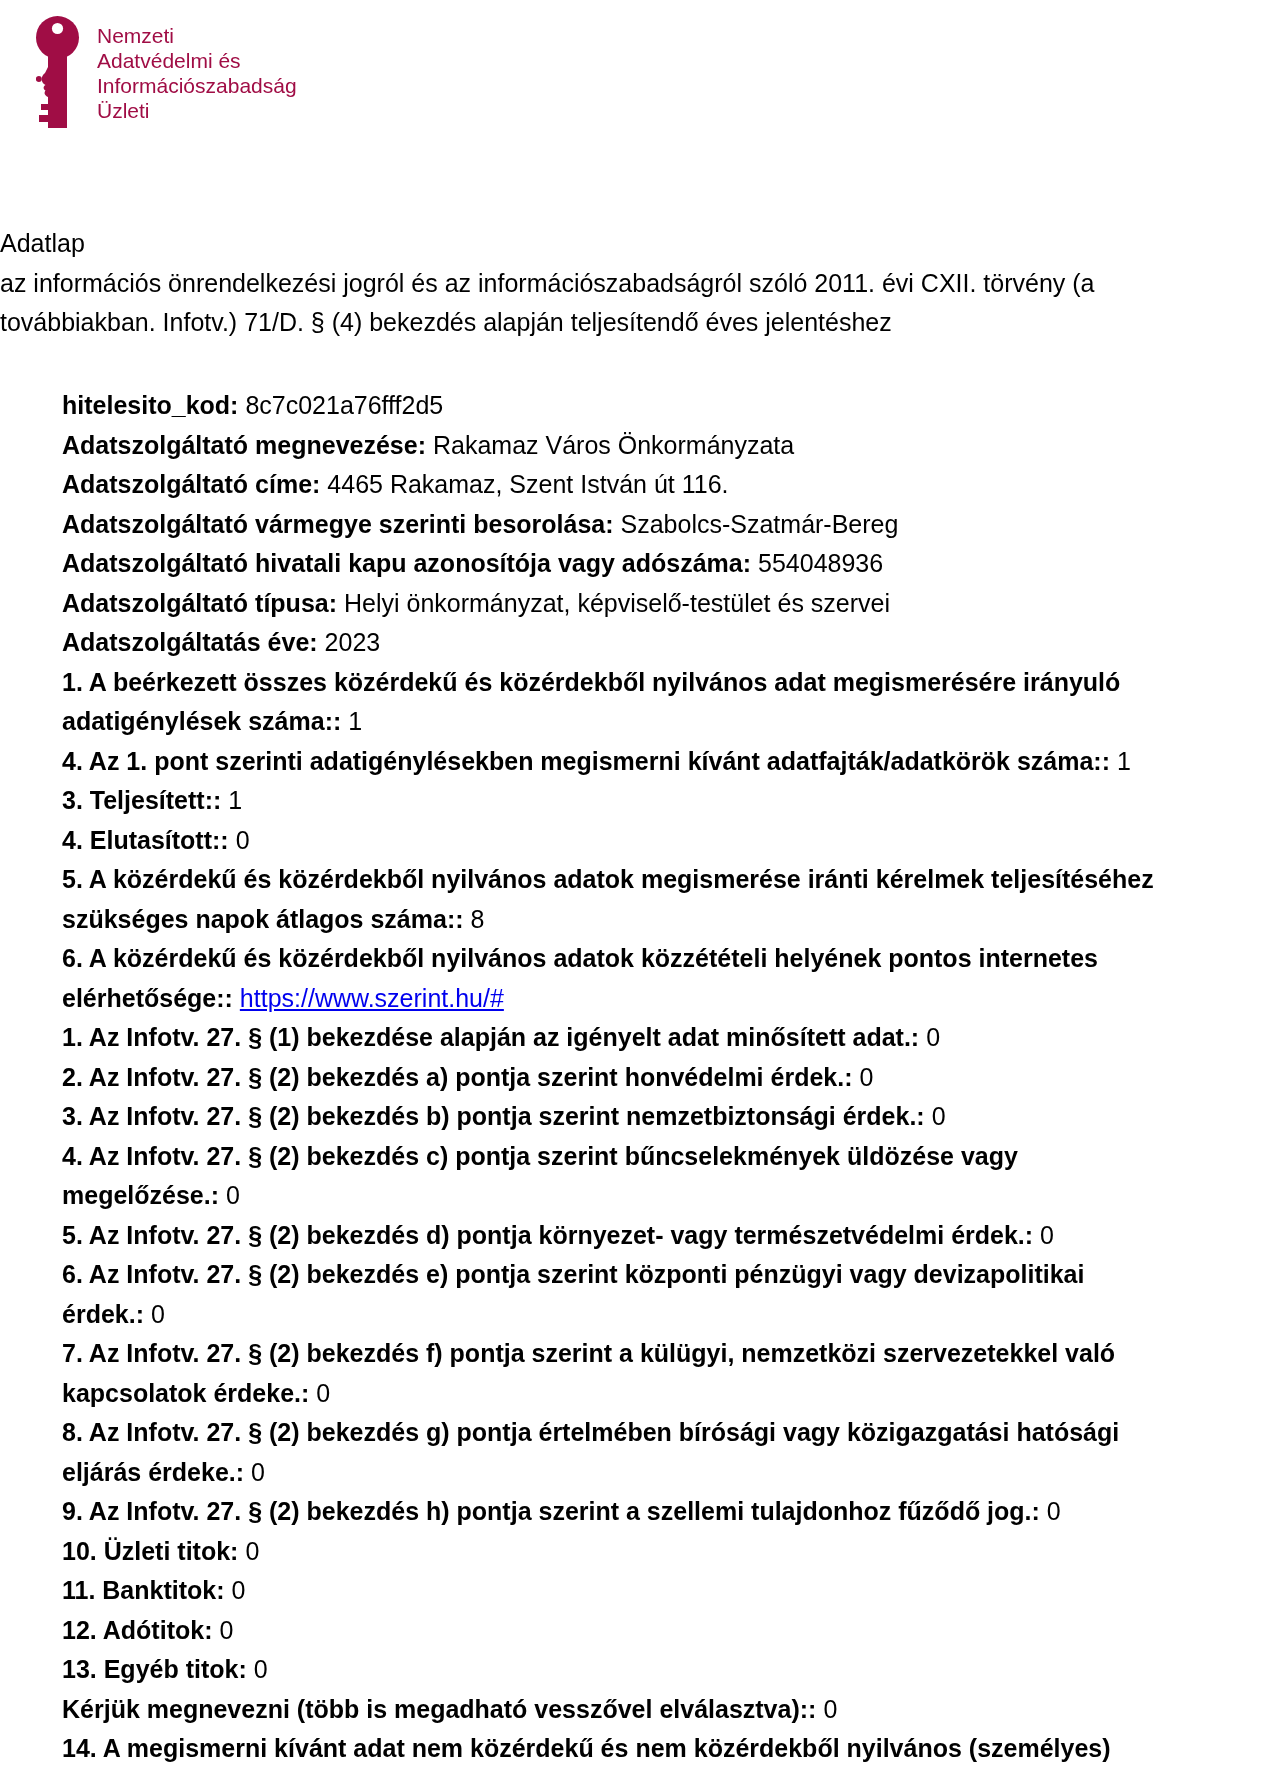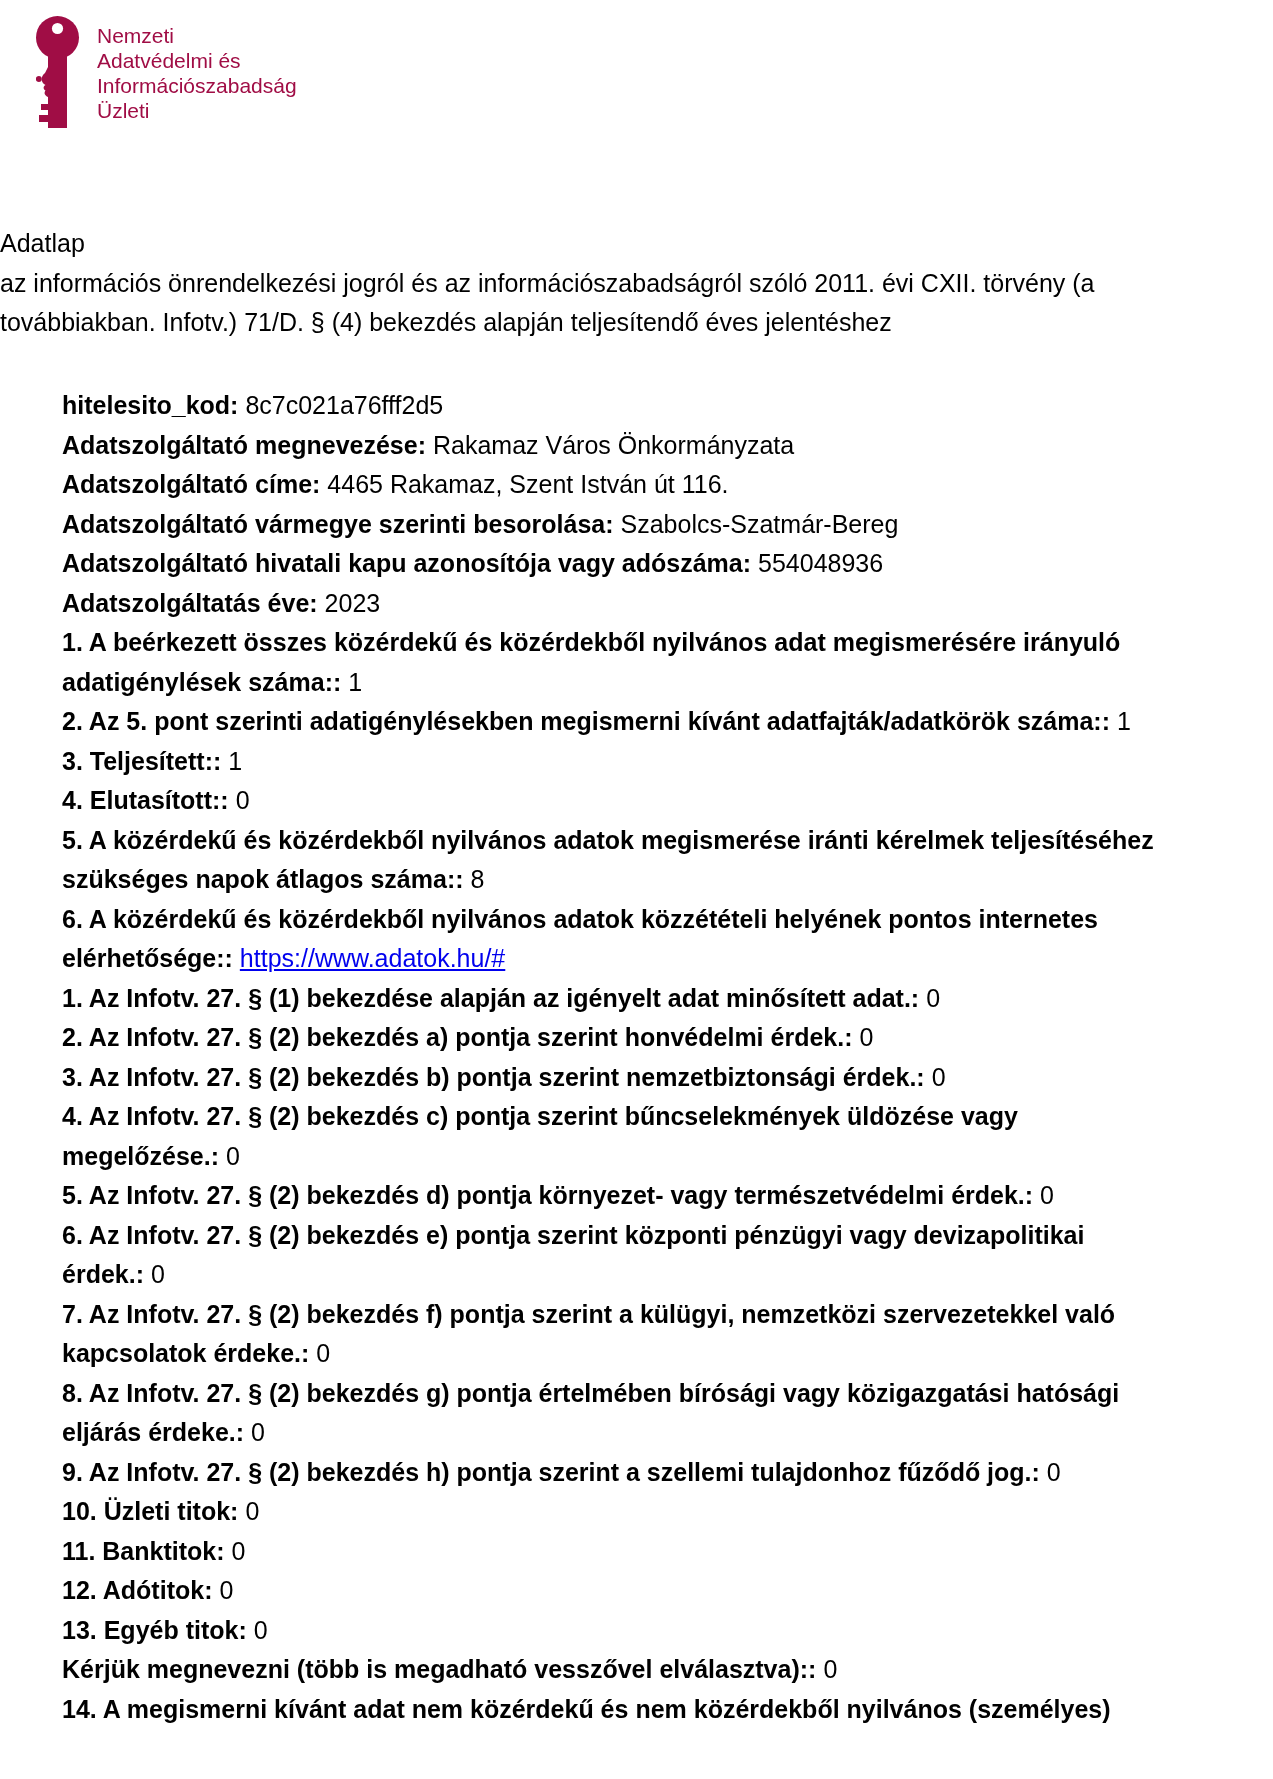--- a/index.html
+++ b/index.html
@@ -101,42 +101,45 @@
     <div>
       <div><strong>Adatszolgáltató címe:</strong> <span>4465 Rakamaz, Szent István út 116.</span></div>
     </div>
     <div>
       <div><strong>Adatszolgáltató vármegye szerinti besorolása:</strong> <span>Szabolcs-Szatmár-Bereg</span></div>
     </div>
     <div>
       <div><strong>Adatszolgáltató hivatali kapu azonosítója vagy adószáma:</strong> <span>554048936</span></div>
     </div>
     <div>
+      <div><strong>Adatszolgáltató típusa:</strong> <span>Helyi önkormányzat, képviselő-testület és szervei</span></div>
+    </div>
+    <div>
       <div><strong>Adatszolgáltatás éve:</strong> <span>2023</span></div>
     </div>
     <div>
       <div><strong>1. A beérkezett összes közérdekű és közérdekből nyilvános adat megismerésére irányuló</strong></div>
       <div><strong>adatigénylések száma::</strong> <span>1</span></div>
     </div>
     <div>
-      <div><strong>2. Az 5. pont szerinti adatigénylésekben megismerni kívánt adatfajták/adatkörök száma::</strong> <span>1</span></div>
+      <div><strong>4. Az 1. pont szerinti adatigénylésekben megismerni kívánt adatfajták/adatkörök száma::</strong> <span>1</span></div>
     </div>
     <div>
       <div><strong>3. Teljesített::</strong> <span>1</span></div>
     </div>
     <div>
       <div><strong>4. Elutasított::</strong> <span>0</span></div>
     </div>
     <div>
       <div><strong>5. A közérdekű és közérdekből nyilvános adatok megismerése iránti kérelmek teljesítéséhez</strong></div>
       <div><strong>szükséges napok átlagos száma::</strong> <span>8</span></div>
     </div>
     <div>
       <div><strong>6. A közérdekű és közérdekből nyilvános adatok közzétételi helyének pontos internetes</strong></div>
-      <div><strong>elérhetősége::</strong> <a class="link" href="#">https://www.adatok.hu/#</a></div>
+      <div><strong>elérhetősége::</strong> <a class="link" href="#">https://www.szerint.hu/#</a></div>
     </div>
     <div>
       <div><strong>1. Az Infotv. 27. § (1) bekezdése alapján az igényelt adat minősített adat.:</strong> <span>0</span></div>
     </div>
     <div>
       <div><strong>2. Az Infotv. 27. § (2) bekezdés a) pontja szerint honvédelmi érdek.:</strong> <span>0</span></div>
     </div>
     <div>
       <div><strong>3. Az Infotv. 27. § (2) bekezdés b) pontja szerint nemzetbiztonsági érdek.:</strong> <span>0</span></div>
     </div>

